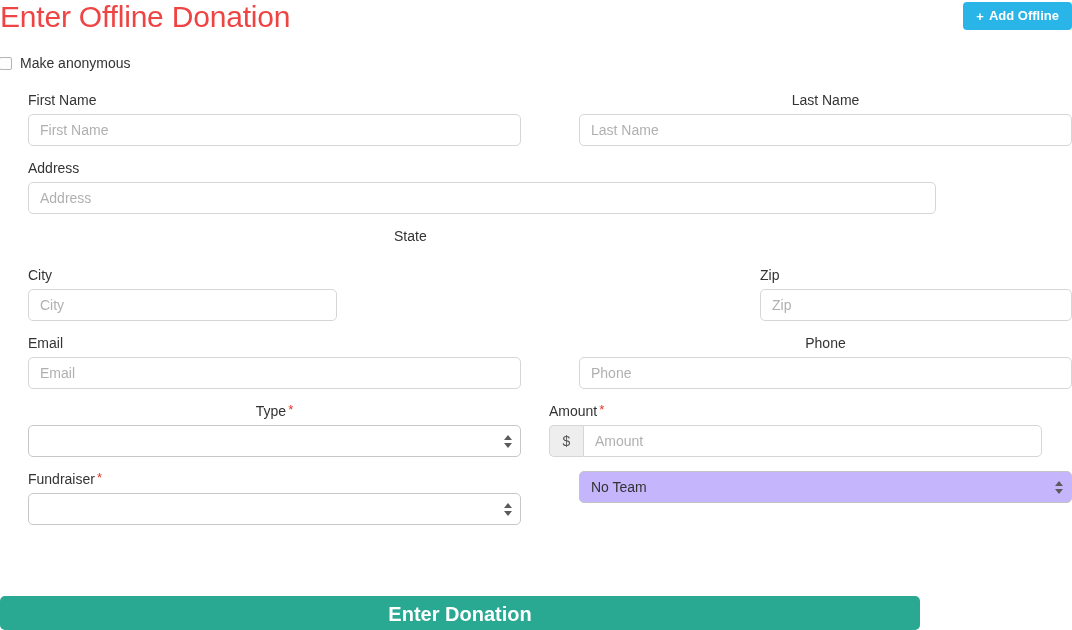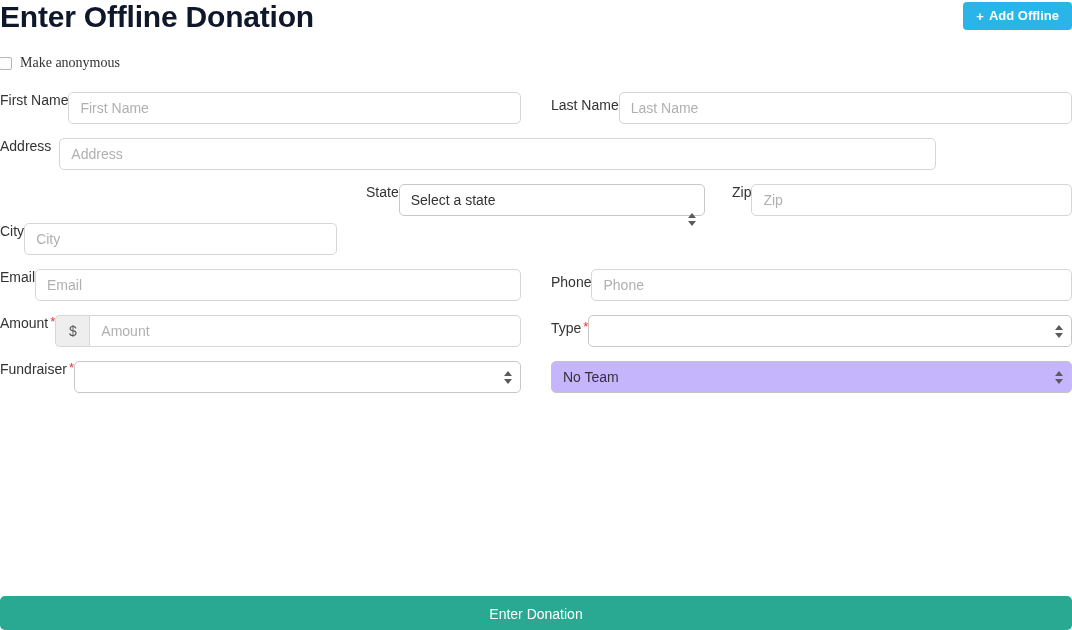--- a/index.html
+++ b/index.html
@@ -27,22 +27,22 @@
   .header {
     position: relative;
     height: 38px;
   }
   .page-title {
     position: absolute;
     left: 0;
     top: -1px;
     font-size: 30px;
     line-height: 36px;
-    font-weight: bold;
-    color: #0f172a;
+    font-weight: normal;
+    color: #ef4444;
     letter-spacing: -0.2px;
     white-space: nowrap;
   }
   .add-multiple-btn {
     position: absolute;
     right: 0;
     top: 2px;
     height: 28px;
     padding: 0 13px;
     background: #29b5e8;
@@ -87,44 +87,43 @@
     cursor: pointer;
     flex: none;
   }
   .anon-label {
     margin-left: 8px;
     font-size: 14px;
     line-height: 16px;
     color: #333333;
     cursor: pointer;
     white-space: nowrap;
-    font-family: Liberation Serif, serif;
   }
 
   
   .form {
     position: absolute;
     left: 0;
     top: 92px;
     width: 1072px;
   }
   .row {
     display: flex;
     width: 1072px;
     margin-bottom: 14px;
   }
-  .field { display: flex; flex-direction: row; }
+  .field { display: flex; flex-direction: column; padding-left: 28px; }
 
   
   .col-half-left  { width: 521px; margin-right: 30px; }
   .col-half-right { width: 521px; align-items: center; }
-  .col-full       { width: 936px; gap: 8px; }
+  .col-full       { width: 936px; }
   .col-city       { width: 337px; margin-right: 29px; margin-top: 39px; }
-  .col-state      { width: 339px; margin-right: 27px; }
-  .col-zip        { width: 340px; }
+  .col-state      { width: 339px; margin-right: 27px; gap: 29px; }
+  .col-zip        { width: 340px; justify-content: flex-end; }
 
   .field-label {
     font-size: 14px;
     line-height: 16px;
     color: #333333;
     margin-bottom: 6px;
     white-space: nowrap;
   }
   .req-star {
     color: #e8332a;
@@ -215,31 +214,32 @@
   .input-group .text-input {
     border-radius: 0 5px 5px 0;
     height: 32px;
   }
 
   
   .submit-btn {
     position: absolute;
     left: 0;
     top: 596px;
-    width: 1072px;
+    width: 920px;
     height: 34px;
     background: #29a892;
     color: #ffffff;
     border: none;
     border-radius: 5px;
     font-family: "Liberation Sans", sans-serif;
-    font-size: 14px;
+    font-size: 20px;
     line-height: 34px;
     text-align: center;
     cursor: pointer;
+    font-weight: bold;
   }
 </style>
 </head>
 <body>
 
 <div class="page">
 
   <div class="header">
     <div class="page-title">Enter Offline Donation</div>
     <button class="add-multiple-btn">
@@ -273,65 +273,58 @@
       </div>
     </div>
 
     <div class="row">
       <div class="field col-city">
         <div class="field-label">City</div>
         <input type="text" class="text-input" placeholder="City" style="">
       </div>
       <div class="field col-state">
         <div class="field-label">State</div>
-        <div class="select-wrap">
-          <div class="select-input">Select a state</div>
-          <span class="select-arrows">
-            <span class="arrow-up"></span>
-              <span class="arrow-down"></span>
-          </span>
-        </div>
       </div>
       <div class="field col-zip">
         <div class="field-label">Zip</div>
         <input type="text" class="text-input" placeholder="Zip" style="">
       </div>
     </div>
 
     <div class="row">
       <div class="field col-half-left">
         <div class="field-label">Email</div>
         <input type="text" class="text-input" placeholder="Email" style="">
       </div>
       <div class="field col-half-right">
         <div class="field-label">Phone</div>
         <input type="text" class="text-input" placeholder="Phone" style="">
       </div>
     </div>
 
     <div class="row">
-      <div class="field col-half-left">
-        <div class="field-label">
-          <span>Amount</span><span class="req-star">*</span>
-        </div>
-        <div class="input-group">
-          <span class="input-addon">$</span>
-          <input type="text" class="text-input" placeholder="Amount" style="">
-        </div>
-      </div>
       <div class="field col-half-right">
         <div class="field-label">
           <span>Type</span><span class="req-star">*</span>
         </div>
         <div class="select-wrap">
           <div class="select-input"></div>
           <span class="select-arrows">
             <span class="arrow-up"></span>
               <span class="arrow-down"></span>
           </span>
+        </div>
+      </div>
+      <div class="field col-half-left">
+        <div class="field-label">
+          <span>Amount</span><span class="req-star">*</span>
+        </div>
+        <div class="input-group">
+          <span class="input-addon">$</span>
+          <input type="text" class="text-input" placeholder="Amount" style="">
         </div>
       </div>
     </div>
 
     <div class="row">
       <div class="field col-half-left">
         <div class="field-label">
           <span>Fundraiser</span><span class="req-star">*</span>
         </div>
         <div class="select-wrap">

